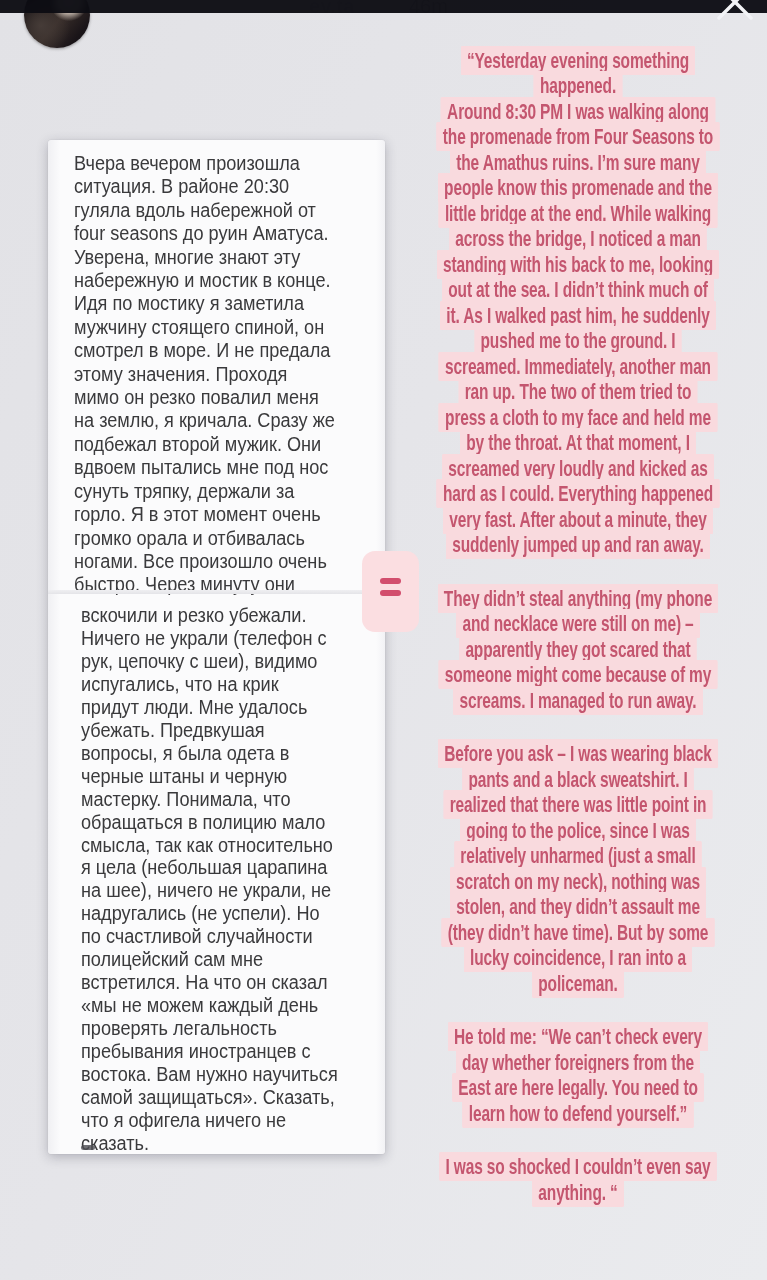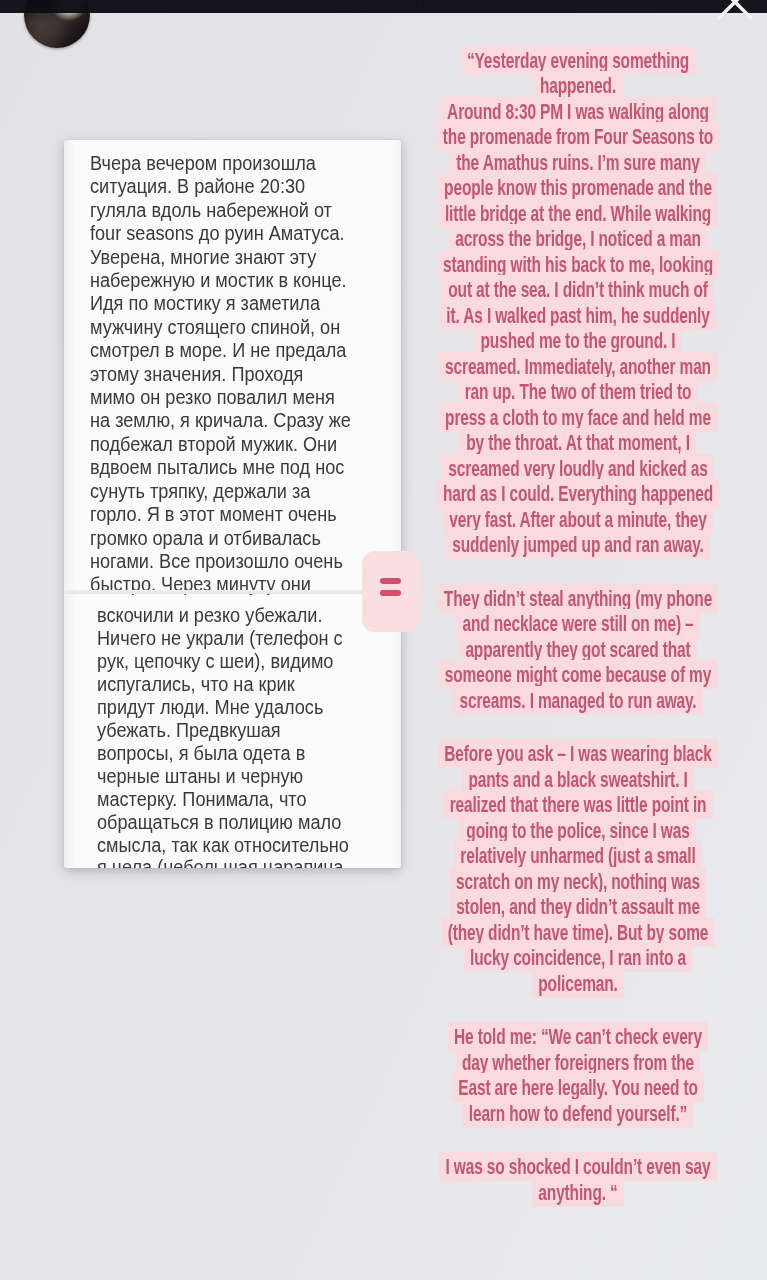--- a/index.html
+++ b/index.html
@@ -15,24 +15,24 @@
       radial-gradient(circle at 68% 30%, #d8cfc6 0%, #c9bdb2 16%, rgba(0,0,0,0) 30%),
       radial-gradient(circle at 26% 66%, #463c38 0%, rgba(0,0,0,0) 45%),
       linear-gradient(130deg,#110e11 20%,#382d29 55%,#191418 82%);
     box-shadow:0 1px 3px rgba(0,0,0,0.35);}
   .uname{position:absolute;left:309px;top:-5px;z-index:5;font-size:20px;font-weight:700;
     color:#c9cad1;letter-spacing:.3px;}
   .tstamp{position:absolute;left:409px;top:-5px;z-index:5;font-size:20px;font-weight:400;
     color:#b1b2b9;}
   .closex{position:absolute;left:714px;top:-14px;width:42px;height:36px;z-index:7;}
   
-  .panel{position:absolute;left:48px;top:140px;width:337px;height:728px;z-index:2;
+  .panel{position:absolute;left:48px;top:140px;width:337px;height:1014px;z-index:2;
     border-radius:3px;overflow:hidden;
     background:linear-gradient(90deg,#f0f0f3 0,#fbfbfc 12px,#fbfbfc calc(100% - 9px),#f2f2f5 100%);
-    box-shadow:0 3px 12px rgba(40,40,60,0.28),0 0 1px rgba(0,0,0,0.2);margin-left:16px;}
+    box-shadow:0 3px 12px rgba(40,40,60,0.28),0 0 1px rgba(0,0,0,0.2);}
   .ru{position:absolute;width:315px;color:#3a3a3c;font-size:19.5px;white-space:pre-line;
     transform:scaleX(0.93);transform-origin:left top;}
   .b1{left:26px;top:12px;line-height:23.4px;}
   .b2{left:33px;top:464px;line-height:22.95px;}
   .seam{position:absolute;left:0;top:450px;width:100%;height:4px;
     background:linear-gradient(180deg,#efeff2,#e4e4e8);}
   .mark{position:absolute;left:33px;top:1005px;width:14px;height:5px;border-radius:2.5px;
     background:#4e4e52;opacity:.8;}
   
   .eq{position:absolute;left:362px;top:551px;width:57px;height:81px;border-radius:13px;

